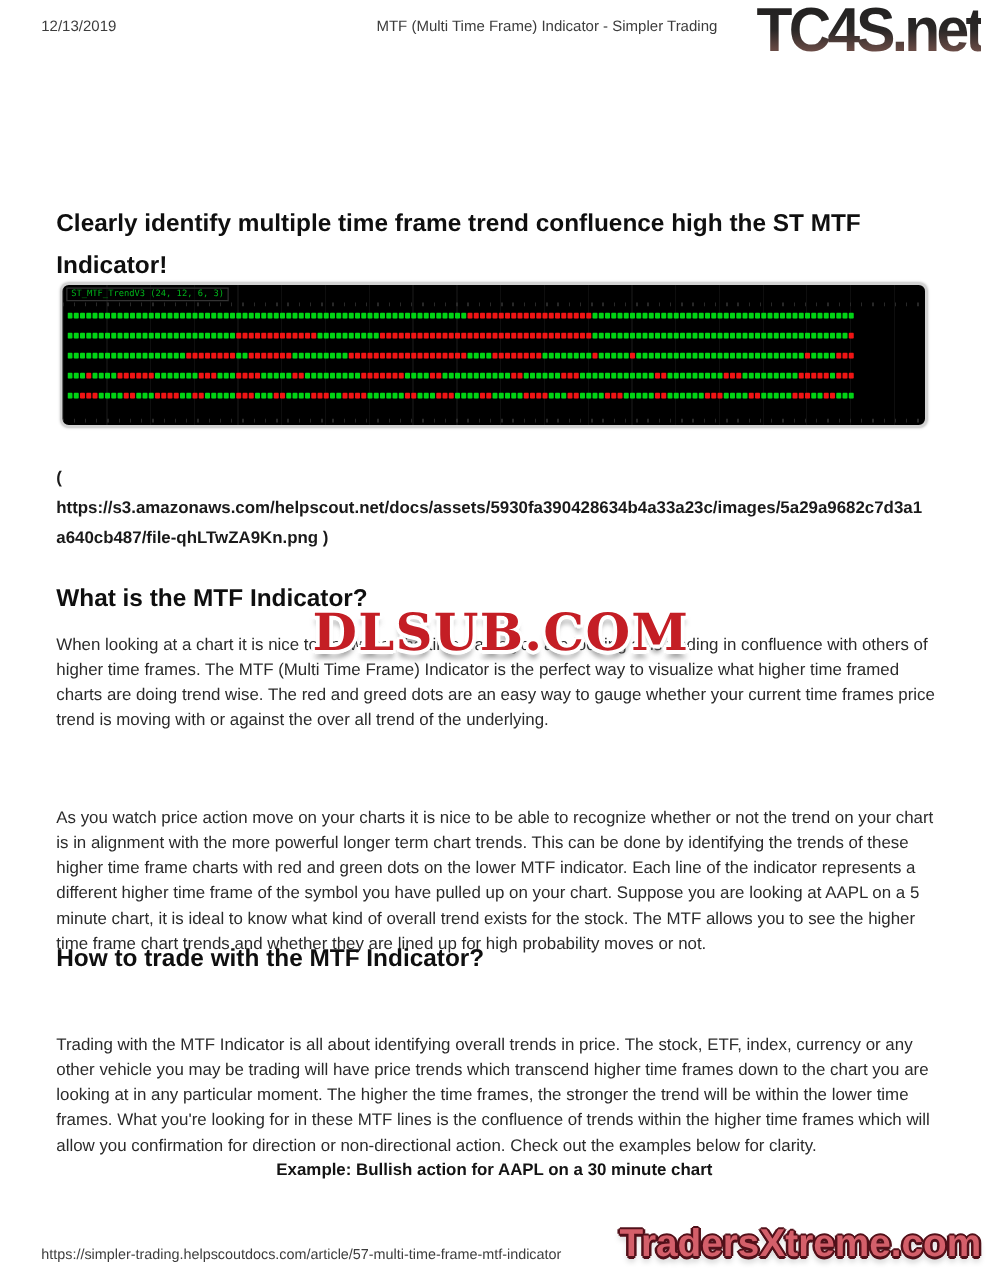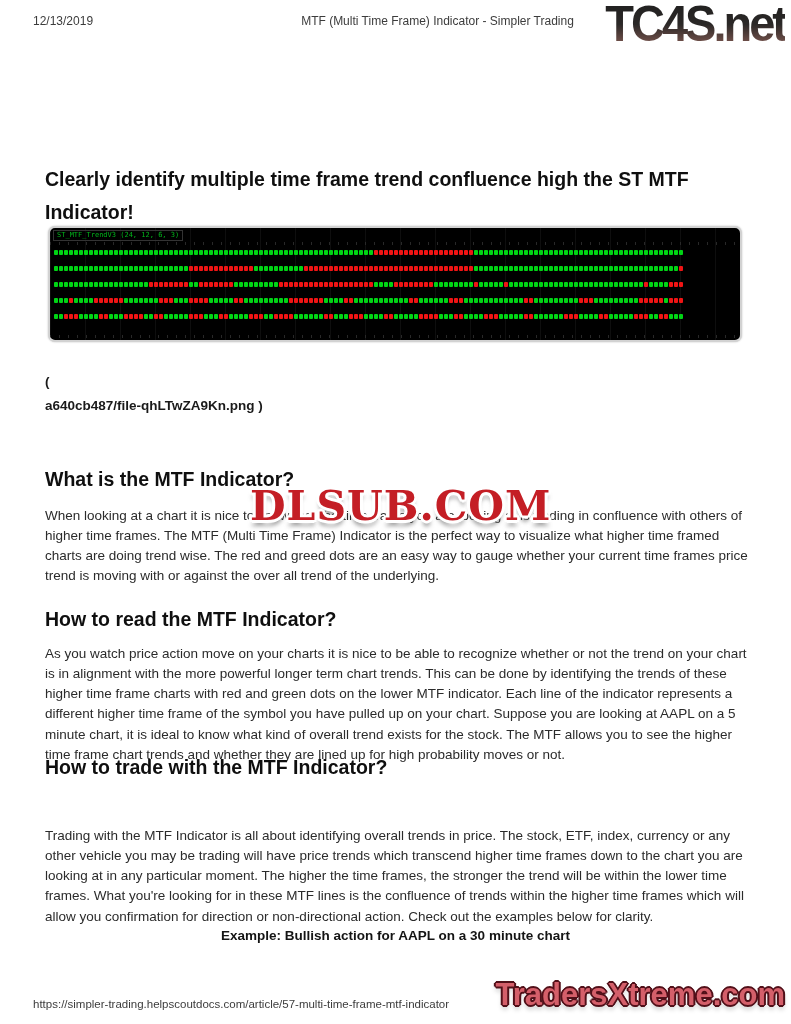--- a/index.html
+++ b/index.html
@@ -87,29 +87,29 @@
         <div class="dot-row"><span class="dot" style="background: rgb(0, 212, 20);"></span><span class="dot" style="background: rgb(0, 212, 20);"></span><span class="dot" style="background: rgb(0, 212, 20);"></span><span class="dot" style="background: rgb(0, 212, 20);"></span><span class="dot" style="background: rgb(0, 212, 20);"></span><span class="dot" style="background: rgb(0, 212, 20);"></span><span class="dot" style="background: rgb(0, 212, 20);"></span><span class="dot" style="background: rgb(0, 212, 20);"></span><span class="dot" style="background: rgb(0, 212, 20);"></span><span class="dot" style="background: rgb(0, 212, 20);"></span><span class="dot" style="background: rgb(0, 212, 20);"></span><span class="dot" style="background: rgb(0, 212, 20);"></span><span class="dot" style="background: rgb(0, 212, 20);"></span><span class="dot" style="background: rgb(0, 212, 20);"></span><span class="dot" style="background: rgb(0, 212, 20);"></span><span class="dot" style="background: rgb(0, 212, 20);"></span><span class="dot" style="background: rgb(0, 212, 20);"></span><span class="dot" style="background: rgb(0, 212, 20);"></span><span class="dot" style="background: rgb(0, 212, 20);"></span><span class="dot" style="background: rgb(0, 212, 20);"></span><span class="dot" style="background: rgb(0, 212, 20);"></span><span class="dot" style="background: rgb(0, 212, 20);"></span><span class="dot" style="background: rgb(0, 212, 20);"></span><span class="dot" style="background: rgb(0, 212, 20);"></span><span class="dot" style="background: rgb(0, 212, 20);"></span><span class="dot" style="background: rgb(0, 212, 20);"></span><span class="dot" style="background: rgb(0, 212, 20);"></span><span class="dot" style="background: rgb(240, 20, 20);"></span><span class="dot" style="background: rgb(240, 20, 20);"></span><span class="dot" style="background: rgb(240, 20, 20);"></span><span class="dot" style="background: rgb(240, 20, 20);"></span><span class="dot" style="background: rgb(240, 20, 20);"></span><span class="dot" style="background: rgb(240, 20, 20);"></span><span class="dot" style="background: rgb(240, 20, 20);"></span><span class="dot" style="background: rgb(240, 20, 20);"></span><span class="dot" style="background: rgb(240, 20, 20);"></span><span class="dot" style="background: rgb(240, 20, 20);"></span><span class="dot" style="background: rgb(240, 20, 20);"></span><span class="dot" style="background: rgb(240, 20, 20);"></span><span class="dot" style="background: rgb(240, 20, 20);"></span><span class="dot" style="background: rgb(0, 212, 20);"></span><span class="dot" style="background: rgb(0, 212, 20);"></span><span class="dot" style="background: rgb(0, 212, 20);"></span><span class="dot" style="background: rgb(0, 212, 20);"></span><span class="dot" style="background: rgb(0, 212, 20);"></span><span class="dot" style="background: rgb(0, 212, 20);"></span><span class="dot" style="background: rgb(0, 212, 20);"></span><span class="dot" style="background: rgb(0, 212, 20);"></span><span class="dot" style="background: rgb(0, 212, 20);"></span><span class="dot" style="background: rgb(0, 212, 20);"></span><span class="dot" style="background: rgb(240, 20, 20);"></span><span class="dot" style="background: rgb(240, 20, 20);"></span><span class="dot" style="background: rgb(240, 20, 20);"></span><span class="dot" style="background: rgb(240, 20, 20);"></span><span class="dot" style="background: rgb(240, 20, 20);"></span><span class="dot" style="background: rgb(240, 20, 20);"></span><span class="dot" style="background: rgb(240, 20, 20);"></span><span class="dot" style="background: rgb(240, 20, 20);"></span><span class="dot" style="background: rgb(240, 20, 20);"></span><span class="dot" style="background: rgb(240, 20, 20);"></span><span class="dot" style="background: rgb(240, 20, 20);"></span><span class="dot" style="background: rgb(240, 20, 20);"></span><span class="dot" style="background: rgb(240, 20, 20);"></span><span class="dot" style="background: rgb(240, 20, 20);"></span><span class="dot" style="background: rgb(240, 20, 20);"></span><span class="dot" style="background: rgb(240, 20, 20);"></span><span class="dot" style="background: rgb(240, 20, 20);"></span><span class="dot" style="background: rgb(240, 20, 20);"></span><span class="dot" style="background: rgb(240, 20, 20);"></span><span class="dot" style="background: rgb(240, 20, 20);"></span><span class="dot" style="background: rgb(240, 20, 20);"></span><span class="dot" style="background: rgb(240, 20, 20);"></span><span class="dot" style="background: rgb(240, 20, 20);"></span><span class="dot" style="background: rgb(240, 20, 20);"></span><span class="dot" style="background: rgb(240, 20, 20);"></span><span class="dot" style="background: rgb(240, 20, 20);"></span><span class="dot" style="background: rgb(240, 20, 20);"></span><span class="dot" style="background: rgb(240, 20, 20);"></span><span class="dot" style="background: rgb(240, 20, 20);"></span><span class="dot" style="background: rgb(240, 20, 20);"></span><span class="dot" style="background: rgb(240, 20, 20);"></span><span class="dot" style="background: rgb(240, 20, 20);"></span><span class="dot" style="background: rgb(240, 20, 20);"></span><span class="dot" style="background: rgb(240, 20, 20);"></span><span class="dot" style="background: rgb(0, 212, 20);"></span><span class="dot" style="background: rgb(0, 212, 20);"></span><span class="dot" style="background: rgb(0, 212, 20);"></span><span class="dot" style="background: rgb(0, 212, 20);"></span><span class="dot" style="background: rgb(0, 212, 20);"></span><span class="dot" style="background: rgb(0, 212, 20);"></span><span class="dot" style="background: rgb(0, 212, 20);"></span><span class="dot" style="background: rgb(0, 212, 20);"></span><span class="dot" style="background: rgb(0, 212, 20);"></span><span class="dot" style="background: rgb(0, 212, 20);"></span><span class="dot" style="background: rgb(0, 212, 20);"></span><span class="dot" style="background: rgb(0, 212, 20);"></span><span class="dot" style="background: rgb(0, 212, 20);"></span><span class="dot" style="background: rgb(0, 212, 20);"></span><span class="dot" style="background: rgb(0, 212, 20);"></span><span class="dot" style="background: rgb(0, 212, 20);"></span><span class="dot" style="background: rgb(0, 212, 20);"></span><span class="dot" style="background: rgb(0, 212, 20);"></span><span class="dot" style="background: rgb(0, 212, 20);"></span><span class="dot" style="background: rgb(0, 212, 20);"></span><span class="dot" style="background: rgb(0, 212, 20);"></span><span class="dot" style="background: rgb(0, 212, 20);"></span><span class="dot" style="background: rgb(0, 212, 20);"></span><span class="dot" style="background: rgb(0, 212, 20);"></span><span class="dot" style="background: rgb(0, 212, 20);"></span><span class="dot" style="background: rgb(0, 212, 20);"></span><span class="dot" style="background: rgb(0, 212, 20);"></span><span class="dot" style="background: rgb(0, 212, 20);"></span><span class="dot" style="background: rgb(0, 212, 20);"></span><span class="dot" style="background: rgb(0, 212, 20);"></span><span class="dot" style="background: rgb(0, 212, 20);"></span><span class="dot" style="background: rgb(0, 212, 20);"></span><span class="dot" style="background: rgb(0, 212, 20);"></span><span class="dot" style="background: rgb(0, 212, 20);"></span><span class="dot" style="background: rgb(0, 212, 20);"></span><span class="dot" style="background: rgb(0, 212, 20);"></span><span class="dot" style="background: rgb(0, 212, 20);"></span><span class="dot" style="background: rgb(0, 212, 20);"></span><span class="dot" style="background: rgb(0, 212, 20);"></span><span class="dot" style="background: rgb(0, 212, 20);"></span><span class="dot" style="background: rgb(0, 212, 20);"></span><span class="dot" style="background: rgb(240, 20, 20);"></span></div>
         <div class="dot-row"><span class="dot" style="background: rgb(0, 212, 20);"></span><span class="dot" style="background: rgb(0, 212, 20);"></span><span class="dot" style="background: rgb(0, 212, 20);"></span><span class="dot" style="background: rgb(0, 212, 20);"></span><span class="dot" style="background: rgb(0, 212, 20);"></span><span class="dot" style="background: rgb(0, 212, 20);"></span><span class="dot" style="background: rgb(0, 212, 20);"></span><span class="dot" style="background: rgb(0, 212, 20);"></span><span class="dot" style="background: rgb(0, 212, 20);"></span><span class="dot" style="background: rgb(0, 212, 20);"></span><span class="dot" style="background: rgb(0, 212, 20);"></span><span class="dot" style="background: rgb(0, 212, 20);"></span><span class="dot" style="background: rgb(0, 212, 20);"></span><span class="dot" style="background: rgb(0, 212, 20);"></span><span class="dot" style="background: rgb(0, 212, 20);"></span><span class="dot" style="background: rgb(0, 212, 20);"></span><span class="dot" style="background: rgb(0, 212, 20);"></span><span class="dot" style="background: rgb(0, 212, 20);"></span><span class="dot" style="background: rgb(0, 212, 20);"></span><span class="dot" style="background: rgb(240, 20, 20);"></span><span class="dot" style="background: rgb(240, 20, 20);"></span><span class="dot" style="background: rgb(240, 20, 20);"></span><span class="dot" style="background: rgb(240, 20, 20);"></span><span class="dot" style="background: rgb(240, 20, 20);"></span><span class="dot" style="background: rgb(240, 20, 20);"></span><span class="dot" style="background: rgb(240, 20, 20);"></span><span class="dot" style="background: rgb(240, 20, 20);"></span><span class="dot" style="background: rgb(0, 212, 20);"></span><span class="dot" style="background: rgb(0, 212, 20);"></span><span class="dot" style="background: rgb(240, 20, 20);"></span><span class="dot" style="background: rgb(240, 20, 20);"></span><span class="dot" style="background: rgb(240, 20, 20);"></span><span class="dot" style="background: rgb(240, 20, 20);"></span><span class="dot" style="background: rgb(240, 20, 20);"></span><span class="dot" style="background: rgb(240, 20, 20);"></span><span class="dot" style="background: rgb(240, 20, 20);"></span><span class="dot" style="background: rgb(0, 212, 20);"></span><span class="dot" style="background: rgb(0, 212, 20);"></span><span class="dot" style="background: rgb(0, 212, 20);"></span><span class="dot" style="background: rgb(0, 212, 20);"></span><span class="dot" style="background: rgb(0, 212, 20);"></span><span class="dot" style="background: rgb(0, 212, 20);"></span><span class="dot" style="background: rgb(0, 212, 20);"></span><span class="dot" style="background: rgb(0, 212, 20);"></span><span class="dot" style="background: rgb(0, 212, 20);"></span><span class="dot" style="background: rgb(240, 20, 20);"></span><span class="dot" style="background: rgb(240, 20, 20);"></span><span class="dot" style="background: rgb(240, 20, 20);"></span><span class="dot" style="background: rgb(240, 20, 20);"></span><span class="dot" style="background: rgb(240, 20, 20);"></span><span class="dot" style="background: rgb(240, 20, 20);"></span><span class="dot" style="background: rgb(240, 20, 20);"></span><span class="dot" style="background: rgb(240, 20, 20);"></span><span class="dot" style="background: rgb(240, 20, 20);"></span><span class="dot" style="background: rgb(240, 20, 20);"></span><span class="dot" style="background: rgb(240, 20, 20);"></span><span class="dot" style="background: rgb(240, 20, 20);"></span><span class="dot" style="background: rgb(240, 20, 20);"></span><span class="dot" style="background: rgb(240, 20, 20);"></span><span class="dot" style="background: rgb(240, 20, 20);"></span><span class="dot" style="background: rgb(240, 20, 20);"></span><span class="dot" style="background: rgb(240, 20, 20);"></span><span class="dot" style="background: rgb(240, 20, 20);"></span><span class="dot" style="background: rgb(240, 20, 20);"></span><span class="dot" style="background: rgb(0, 212, 20);"></span><span class="dot" style="background: rgb(0, 212, 20);"></span><span class="dot" style="background: rgb(0, 212, 20);"></span><span class="dot" style="background: rgb(0, 212, 20);"></span><span class="dot" style="background: rgb(240, 20, 20);"></span><span class="dot" style="background: rgb(240, 20, 20);"></span><span class="dot" style="background: rgb(240, 20, 20);"></span><span class="dot" style="background: rgb(240, 20, 20);"></span><span class="dot" style="background: rgb(240, 20, 20);"></span><span class="dot" style="background: rgb(240, 20, 20);"></span><span class="dot" style="background: rgb(240, 20, 20);"></span><span class="dot" style="background: rgb(240, 20, 20);"></span><span class="dot" style="background: rgb(0, 212, 20);"></span><span class="dot" style="background: rgb(0, 212, 20);"></span><span class="dot" style="background: rgb(0, 212, 20);"></span><span class="dot" style="background: rgb(0, 212, 20);"></span><span class="dot" style="background: rgb(0, 212, 20);"></span><span class="dot" style="background: rgb(0, 212, 20);"></span><span class="dot" style="background: rgb(0, 212, 20);"></span><span class="dot" style="background: rgb(0, 212, 20);"></span><span class="dot" style="background: rgb(240, 20, 20);"></span><span class="dot" style="background: rgb(0, 212, 20);"></span><span class="dot" style="background: rgb(0, 212, 20);"></span><span class="dot" style="background: rgb(0, 212, 20);"></span><span class="dot" style="background: rgb(0, 212, 20);"></span><span class="dot" style="background: rgb(0, 212, 20);"></span><span class="dot" style="background: rgb(240, 20, 20);"></span><span class="dot" style="background: rgb(0, 212, 20);"></span><span class="dot" style="background: rgb(0, 212, 20);"></span><span class="dot" style="background: rgb(0, 212, 20);"></span><span class="dot" style="background: rgb(0, 212, 20);"></span><span class="dot" style="background: rgb(0, 212, 20);"></span><span class="dot" style="background: rgb(0, 212, 20);"></span><span class="dot" style="background: rgb(0, 212, 20);"></span><span class="dot" style="background: rgb(0, 212, 20);"></span><span class="dot" style="background: rgb(0, 212, 20);"></span><span class="dot" style="background: rgb(0, 212, 20);"></span><span class="dot" style="background: rgb(0, 212, 20);"></span><span class="dot" style="background: rgb(0, 212, 20);"></span><span class="dot" style="background: rgb(0, 212, 20);"></span><span class="dot" style="background: rgb(0, 212, 20);"></span><span class="dot" style="background: rgb(0, 212, 20);"></span><span class="dot" style="background: rgb(0, 212, 20);"></span><span class="dot" style="background: rgb(0, 212, 20);"></span><span class="dot" style="background: rgb(0, 212, 20);"></span><span class="dot" style="background: rgb(0, 212, 20);"></span><span class="dot" style="background: rgb(0, 212, 20);"></span><span class="dot" style="background: rgb(0, 212, 20);"></span><span class="dot" style="background: rgb(0, 212, 20);"></span><span class="dot" style="background: rgb(0, 212, 20);"></span><span class="dot" style="background: rgb(0, 212, 20);"></span><span class="dot" style="background: rgb(0, 212, 20);"></span><span class="dot" style="background: rgb(0, 212, 20);"></span><span class="dot" style="background: rgb(0, 212, 20);"></span><span class="dot" style="background: rgb(240, 20, 20);"></span><span class="dot" style="background: rgb(0, 212, 20);"></span><span class="dot" style="background: rgb(0, 212, 20);"></span><span class="dot" style="background: rgb(0, 212, 20);"></span><span class="dot" style="background: rgb(0, 212, 20);"></span><span class="dot" style="background: rgb(240, 20, 20);"></span><span class="dot" style="background: rgb(240, 20, 20);"></span><span class="dot" style="background: rgb(240, 20, 20);"></span></div>
         <div class="dot-row"><span class="dot" style="background: rgb(0, 212, 20);"></span><span class="dot" style="background: rgb(0, 212, 20);"></span><span class="dot" style="background: rgb(0, 212, 20);"></span><span class="dot" style="background: rgb(240, 20, 20);"></span><span class="dot" style="background: rgb(0, 212, 20);"></span><span class="dot" style="background: rgb(0, 212, 20);"></span><span class="dot" style="background: rgb(0, 212, 20);"></span><span class="dot" style="background: rgb(0, 212, 20);"></span><span class="dot" style="background: rgb(240, 20, 20);"></span><span class="dot" style="background: rgb(240, 20, 20);"></span><span class="dot" style="background: rgb(240, 20, 20);"></span><span class="dot" style="background: rgb(240, 20, 20);"></span><span class="dot" style="background: rgb(240, 20, 20);"></span><span class="dot" style="background: rgb(240, 20, 20);"></span><span class="dot" style="background: rgb(0, 212, 20);"></span><span class="dot" style="background: rgb(0, 212, 20);"></span><span class="dot" style="background: rgb(0, 212, 20);"></span><span class="dot" style="background: rgb(0, 212, 20);"></span><span class="dot" style="background: rgb(0, 212, 20);"></span><span class="dot" style="background: rgb(0, 212, 20);"></span><span class="dot" style="background: rgb(0, 212, 20);"></span><span class="dot" style="background: rgb(240, 20, 20);"></span><span class="dot" style="background: rgb(240, 20, 20);"></span><span class="dot" style="background: rgb(240, 20, 20);"></span><span class="dot" style="background: rgb(0, 212, 20);"></span><span class="dot" style="background: rgb(0, 212, 20);"></span><span class="dot" style="background: rgb(0, 212, 20);"></span><span class="dot" style="background: rgb(240, 20, 20);"></span><span class="dot" style="background: rgb(240, 20, 20);"></span><span class="dot" style="background: rgb(240, 20, 20);"></span><span class="dot" style="background: rgb(240, 20, 20);"></span><span class="dot" style="background: rgb(0, 212, 20);"></span><span class="dot" style="background: rgb(0, 212, 20);"></span><span class="dot" style="background: rgb(0, 212, 20);"></span><span class="dot" style="background: rgb(0, 212, 20);"></span><span class="dot" style="background: rgb(0, 212, 20);"></span><span class="dot" style="background: rgb(240, 20, 20);"></span><span class="dot" style="background: rgb(240, 20, 20);"></span><span class="dot" style="background: rgb(0, 212, 20);"></span><span class="dot" style="background: rgb(0, 212, 20);"></span><span class="dot" style="background: rgb(0, 212, 20);"></span><span class="dot" style="background: rgb(0, 212, 20);"></span><span class="dot" style="background: rgb(0, 212, 20);"></span><span class="dot" style="background: rgb(0, 212, 20);"></span><span class="dot" style="background: rgb(0, 212, 20);"></span><span class="dot" style="background: rgb(0, 212, 20);"></span><span class="dot" style="background: rgb(0, 212, 20);"></span><span class="dot" style="background: rgb(240, 20, 20);"></span><span class="dot" style="background: rgb(240, 20, 20);"></span><span class="dot" style="background: rgb(240, 20, 20);"></span><span class="dot" style="background: rgb(240, 20, 20);"></span><span class="dot" style="background: rgb(240, 20, 20);"></span><span class="dot" style="background: rgb(240, 20, 20);"></span><span class="dot" style="background: rgb(240, 20, 20);"></span><span class="dot" style="background: rgb(0, 212, 20);"></span><span class="dot" style="background: rgb(0, 212, 20);"></span><span class="dot" style="background: rgb(0, 212, 20);"></span><span class="dot" style="background: rgb(0, 212, 20);"></span><span class="dot" style="background: rgb(240, 20, 20);"></span><span class="dot" style="background: rgb(240, 20, 20);"></span><span class="dot" style="background: rgb(0, 212, 20);"></span><span class="dot" style="background: rgb(0, 212, 20);"></span><span class="dot" style="background: rgb(0, 212, 20);"></span><span class="dot" style="background: rgb(0, 212, 20);"></span><span class="dot" style="background: rgb(0, 212, 20);"></span><span class="dot" style="background: rgb(0, 212, 20);"></span><span class="dot" style="background: rgb(0, 212, 20);"></span><span class="dot" style="background: rgb(0, 212, 20);"></span><span class="dot" style="background: rgb(0, 212, 20);"></span><span class="dot" style="background: rgb(0, 212, 20);"></span><span class="dot" style="background: rgb(0, 212, 20);"></span><span class="dot" style="background: rgb(240, 20, 20);"></span><span class="dot" style="background: rgb(240, 20, 20);"></span><span class="dot" style="background: rgb(0, 212, 20);"></span><span class="dot" style="background: rgb(0, 212, 20);"></span><span class="dot" style="background: rgb(0, 212, 20);"></span><span class="dot" style="background: rgb(0, 212, 20);"></span><span class="dot" style="background: rgb(0, 212, 20);"></span><span class="dot" style="background: rgb(0, 212, 20);"></span><span class="dot" style="background: rgb(240, 20, 20);"></span><span class="dot" style="background: rgb(240, 20, 20);"></span><span class="dot" style="background: rgb(240, 20, 20);"></span><span class="dot" style="background: rgb(0, 212, 20);"></span><span class="dot" style="background: rgb(0, 212, 20);"></span><span class="dot" style="background: rgb(0, 212, 20);"></span><span class="dot" style="background: rgb(0, 212, 20);"></span><span class="dot" style="background: rgb(0, 212, 20);"></span><span class="dot" style="background: rgb(0, 212, 20);"></span><span class="dot" style="background: rgb(0, 212, 20);"></span><span class="dot" style="background: rgb(0, 212, 20);"></span><span class="dot" style="background: rgb(0, 212, 20);"></span><span class="dot" style="background: rgb(0, 212, 20);"></span><span class="dot" style="background: rgb(0, 212, 20);"></span><span class="dot" style="background: rgb(0, 212, 20);"></span><span class="dot" style="background: rgb(240, 20, 20);"></span><span class="dot" style="background: rgb(240, 20, 20);"></span><span class="dot" style="background: rgb(0, 212, 20);"></span><span class="dot" style="background: rgb(0, 212, 20);"></span><span class="dot" style="background: rgb(0, 212, 20);"></span><span class="dot" style="background: rgb(0, 212, 20);"></span><span class="dot" style="background: rgb(0, 212, 20);"></span><span class="dot" style="background: rgb(0, 212, 20);"></span><span class="dot" style="background: rgb(0, 212, 20);"></span><span class="dot" style="background: rgb(0, 212, 20);"></span><span class="dot" style="background: rgb(0, 212, 20);"></span><span class="dot" style="background: rgb(240, 20, 20);"></span><span class="dot" style="background: rgb(240, 20, 20);"></span><span class="dot" style="background: rgb(240, 20, 20);"></span><span class="dot" style="background: rgb(0, 212, 20);"></span><span class="dot" style="background: rgb(0, 212, 20);"></span><span class="dot" style="background: rgb(0, 212, 20);"></span><span class="dot" style="background: rgb(0, 212, 20);"></span><span class="dot" style="background: rgb(0, 212, 20);"></span><span class="dot" style="background: rgb(0, 212, 20);"></span><span class="dot" style="background: rgb(0, 212, 20);"></span><span class="dot" style="background: rgb(0, 212, 20);"></span><span class="dot" style="background: rgb(0, 212, 20);"></span><span class="dot" style="background: rgb(240, 20, 20);"></span><span class="dot" style="background: rgb(240, 20, 20);"></span><span class="dot" style="background: rgb(240, 20, 20);"></span><span class="dot" style="background: rgb(240, 20, 20);"></span><span class="dot" style="background: rgb(240, 20, 20);"></span><span class="dot" style="background: rgb(0, 212, 20);"></span><span class="dot" style="background: rgb(240, 20, 20);"></span><span class="dot" style="background: rgb(240, 20, 20);"></span><span class="dot" style="background: rgb(240, 20, 20);"></span></div>
         <div class="dot-row"><span class="dot" style="background: rgb(0, 212, 20);"></span><span class="dot" style="background: rgb(0, 212, 20);"></span><span class="dot" style="background: rgb(240, 20, 20);"></span><span class="dot" style="background: rgb(240, 20, 20);"></span><span class="dot" style="background: rgb(240, 20, 20);"></span><span class="dot" style="background: rgb(0, 212, 20);"></span><span class="dot" style="background: rgb(0, 212, 20);"></span><span class="dot" style="background: rgb(0, 212, 20);"></span><span class="dot" style="background: rgb(0, 212, 20);"></span><span class="dot" style="background: rgb(240, 20, 20);"></span><span class="dot" style="background: rgb(240, 20, 20);"></span><span class="dot" style="background: rgb(0, 212, 20);"></span><span class="dot" style="background: rgb(0, 212, 20);"></span><span class="dot" style="background: rgb(0, 212, 20);"></span><span class="dot" style="background: rgb(240, 20, 20);"></span><span class="dot" style="background: rgb(240, 20, 20);"></span><span class="dot" style="background: rgb(240, 20, 20);"></span><span class="dot" style="background: rgb(240, 20, 20);"></span><span class="dot" style="background: rgb(0, 212, 20);"></span><span class="dot" style="background: rgb(0, 212, 20);"></span><span class="dot" style="background: rgb(240, 20, 20);"></span><span class="dot" style="background: rgb(240, 20, 20);"></span><span class="dot" style="background: rgb(0, 212, 20);"></span><span class="dot" style="background: rgb(0, 212, 20);"></span><span class="dot" style="background: rgb(0, 212, 20);"></span><span class="dot" style="background: rgb(0, 212, 20);"></span><span class="dot" style="background: rgb(0, 212, 20);"></span><span class="dot" style="background: rgb(240, 20, 20);"></span><span class="dot" style="background: rgb(240, 20, 20);"></span><span class="dot" style="background: rgb(240, 20, 20);"></span><span class="dot" style="background: rgb(0, 212, 20);"></span><span class="dot" style="background: rgb(0, 212, 20);"></span><span class="dot" style="background: rgb(0, 212, 20);"></span><span class="dot" style="background: rgb(240, 20, 20);"></span><span class="dot" style="background: rgb(240, 20, 20);"></span><span class="dot" style="background: rgb(0, 212, 20);"></span><span class="dot" style="background: rgb(0, 212, 20);"></span><span class="dot" style="background: rgb(0, 212, 20);"></span><span class="dot" style="background: rgb(0, 212, 20);"></span><span class="dot" style="background: rgb(240, 20, 20);"></span><span class="dot" style="background: rgb(240, 20, 20);"></span><span class="dot" style="background: rgb(240, 20, 20);"></span><span class="dot" style="background: rgb(0, 212, 20);"></span><span class="dot" style="background: rgb(0, 212, 20);"></span><span class="dot" style="background: rgb(240, 20, 20);"></span><span class="dot" style="background: rgb(240, 20, 20);"></span><span class="dot" style="background: rgb(240, 20, 20);"></span><span class="dot" style="background: rgb(240, 20, 20);"></span><span class="dot" style="background: rgb(0, 212, 20);"></span><span class="dot" style="background: rgb(0, 212, 20);"></span><span class="dot" style="background: rgb(0, 212, 20);"></span><span class="dot" style="background: rgb(0, 212, 20);"></span><span class="dot" style="background: rgb(0, 212, 20);"></span><span class="dot" style="background: rgb(0, 212, 20);"></span><span class="dot" style="background: rgb(240, 20, 20);"></span><span class="dot" style="background: rgb(240, 20, 20);"></span><span class="dot" style="background: rgb(0, 212, 20);"></span><span class="dot" style="background: rgb(0, 212, 20);"></span><span class="dot" style="background: rgb(0, 212, 20);"></span><span class="dot" style="background: rgb(240, 20, 20);"></span><span class="dot" style="background: rgb(240, 20, 20);"></span><span class="dot" style="background: rgb(240, 20, 20);"></span><span class="dot" style="background: rgb(0, 212, 20);"></span><span class="dot" style="background: rgb(0, 212, 20);"></span><span class="dot" style="background: rgb(0, 212, 20);"></span><span class="dot" style="background: rgb(0, 212, 20);"></span><span class="dot" style="background: rgb(240, 20, 20);"></span><span class="dot" style="background: rgb(240, 20, 20);"></span><span class="dot" style="background: rgb(0, 212, 20);"></span><span class="dot" style="background: rgb(0, 212, 20);"></span><span class="dot" style="background: rgb(0, 212, 20);"></span><span class="dot" style="background: rgb(0, 212, 20);"></span><span class="dot" style="background: rgb(0, 212, 20);"></span><span class="dot" style="background: rgb(240, 20, 20);"></span><span class="dot" style="background: rgb(240, 20, 20);"></span><span class="dot" style="background: rgb(240, 20, 20);"></span><span class="dot" style="background: rgb(240, 20, 20);"></span><span class="dot" style="background: rgb(0, 212, 20);"></span><span class="dot" style="background: rgb(0, 212, 20);"></span><span class="dot" style="background: rgb(0, 212, 20);"></span><span class="dot" style="background: rgb(240, 20, 20);"></span><span class="dot" style="background: rgb(240, 20, 20);"></span><span class="dot" style="background: rgb(0, 212, 20);"></span><span class="dot" style="background: rgb(0, 212, 20);"></span><span class="dot" style="background: rgb(0, 212, 20);"></span><span class="dot" style="background: rgb(0, 212, 20);"></span><span class="dot" style="background: rgb(240, 20, 20);"></span><span class="dot" style="background: rgb(240, 20, 20);"></span><span class="dot" style="background: rgb(240, 20, 20);"></span><span class="dot" style="background: rgb(0, 212, 20);"></span><span class="dot" style="background: rgb(0, 212, 20);"></span><span class="dot" style="background: rgb(0, 212, 20);"></span><span class="dot" style="background: rgb(0, 212, 20);"></span><span class="dot" style="background: rgb(0, 212, 20);"></span><span class="dot" style="background: rgb(240, 20, 20);"></span><span class="dot" style="background: rgb(240, 20, 20);"></span><span class="dot" style="background: rgb(0, 212, 20);"></span><span class="dot" style="background: rgb(0, 212, 20);"></span><span class="dot" style="background: rgb(0, 212, 20);"></span><span class="dot" style="background: rgb(0, 212, 20);"></span><span class="dot" style="background: rgb(0, 212, 20);"></span><span class="dot" style="background: rgb(0, 212, 20);"></span><span class="dot" style="background: rgb(240, 20, 20);"></span><span class="dot" style="background: rgb(240, 20, 20);"></span><span class="dot" style="background: rgb(240, 20, 20);"></span><span class="dot" style="background: rgb(0, 212, 20);"></span><span class="dot" style="background: rgb(0, 212, 20);"></span><span class="dot" style="background: rgb(0, 212, 20);"></span><span class="dot" style="background: rgb(0, 212, 20);"></span><span class="dot" style="background: rgb(240, 20, 20);"></span><span class="dot" style="background: rgb(240, 20, 20);"></span><span class="dot" style="background: rgb(0, 212, 20);"></span><span class="dot" style="background: rgb(0, 212, 20);"></span><span class="dot" style="background: rgb(0, 212, 20);"></span><span class="dot" style="background: rgb(0, 212, 20);"></span><span class="dot" style="background: rgb(0, 212, 20);"></span><span class="dot" style="background: rgb(240, 20, 20);"></span><span class="dot" style="background: rgb(240, 20, 20);"></span><span class="dot" style="background: rgb(240, 20, 20);"></span><span class="dot" style="background: rgb(0, 212, 20);"></span><span class="dot" style="background: rgb(0, 212, 20);"></span><span class="dot" style="background: rgb(240, 20, 20);"></span><span class="dot" style="background: rgb(240, 20, 20);"></span><span class="dot" style="background: rgb(0, 212, 20);"></span><span class="dot" style="background: rgb(0, 212, 20);"></span><span class="dot" style="background: rgb(0, 212, 20);"></span></div>
       </div>
     <div class="tick-bottom"></div>
   </div>
 
   <div class="link-block">
     <div>(</div>
+    <div>https://s3.amazonaws.com/helpscout.net/docs/assets/5930fa390428634b4a33a23c/images/5a29a9682c7d3a1</div>
     <div>a640cb487/file-qhLTwZA9Kn.png )</div>
   </div>
 
   <h2 class="section-heading h-what">What is the MTF Indicator?</h2>
   <p class="section-body p-what">When looking at a chart it is nice to know that the time frame you are looking at is trading in confluence with others of higher time frames. The MTF (Multi Time Frame) Indicator is the perfect way to visualize what higher time framed charts are doing trend wise. The red and greed dots are an easy way to gauge whether your current time frames price trend is moving with or against the over all trend of the underlying.</p>
 
   <div class="watermark-dlsub">DLSUB.COM</div>
 
-  <h2 class="section-heading h-read">How to read the MTF Indicator?</h2>
   <p class="section-body p-read">As you watch price action move on your charts it is nice to be able to recognize whether or not the trend on your chart is in alignment with the more powerful longer term chart trends. This can be done by identifying the trends of these higher time frame charts with red and green dots on the lower MTF indicator. Each line of the indicator represents a different higher time frame of the symbol you have pulled up on your chart. Suppose you are looking at AAPL on a 5 minute chart, it is ideal to know what kind of overall trend exists for the stock. The MTF allows you to see the higher time frame chart trends and whether they are lined up for high probability moves or not.</p>
 
   <h2 class="section-heading h-trade">How to trade with the MTF Indicator?</h2>
   <p class="section-body p-trade">Trading with the MTF Indicator is all about identifying overall trends in price. The stock, ETF, index, currency or any other vehicle you may be trading will have price trends which transcend higher time frames down to the chart you are looking at in any particular moment. The higher the time frames, the stronger the trend will be within the lower time frames. What you're looking for in these MTF lines is the confluence of trends within the higher time frames which will allow you confirmation for direction or non-directional action. Check out the examples below for clarity.</p>
 
   <div class="example-caption">Example: Bullish action for AAPL on a 30 minute chart</div>
 
   <div class="footer-url">https://simpler-trading.helpscoutdocs.com/article/57-multi-time-frame-mtf-indicator</div>
   <div class="logo-tx">TradersXtreme.com</div>
 

